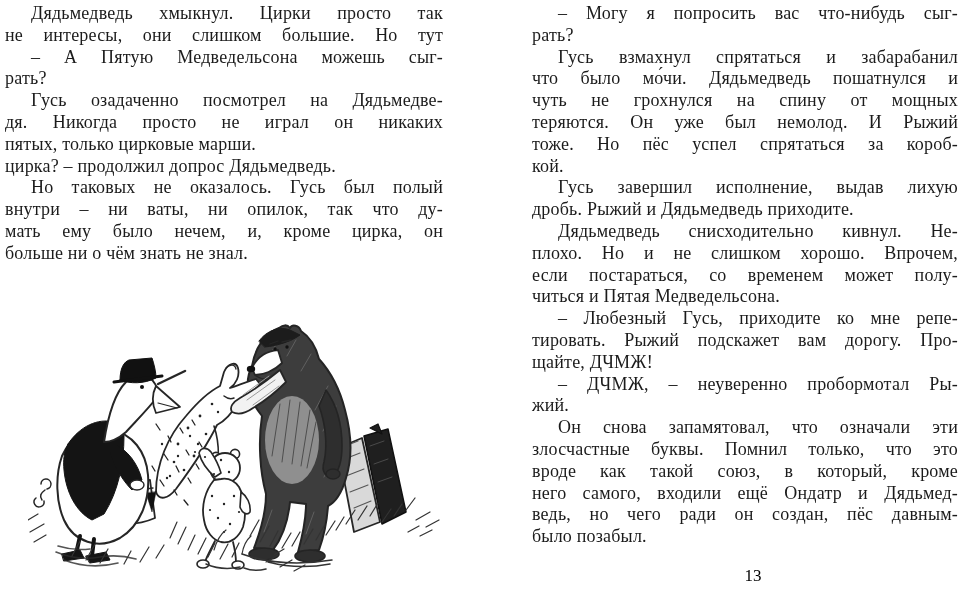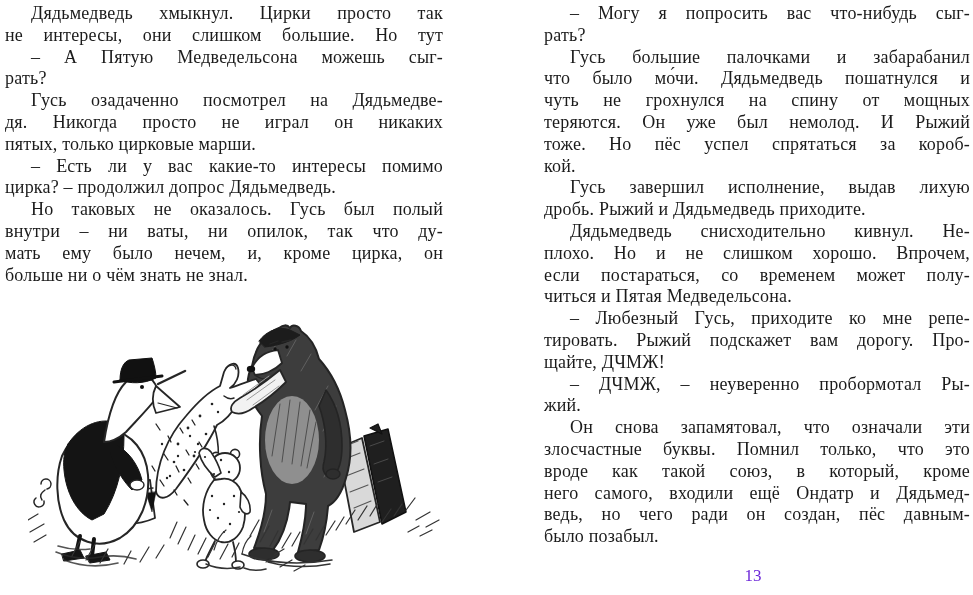--- a/index.html
+++ b/index.html
@@ -8,60 +8,59 @@
     background:#ffffff;
     font-family:"Liberation Serif", serif;
   }
   .col{
     position:absolute;top:3px;
     color:#1b1b1b;
     font-size:18px;line-height:21.8px;
     letter-spacing:.2px;
   }
   #leftcol{left:5px;width:438px;}
-  #rightcol{left:544px;width:426px;}
+  #rightcol{left:532px;width:426px;}
   .line{
     text-align:justify;
     text-align-last:justify;
     min-height:21.8px;
     white-space:normal;
   }
   .line.indent{text-indent:26px;}
   .line.para-end{text-align-last:left;}
   .pagenum{
     position:absolute;left:540px;width:426px;top:566px;
-    text-align:center;font-size:17px;color:#6d28d9;
+    text-align:center;font-size:17px;color:#000000;
   }
   .illo{
     position:absolute;left:28px;top:324px;width:418px;height:252px;
   }
   svg{display:block;}
 </style>
 </head>
 <body>
 
 <div class="col" id="leftcol">
     <div class="line indent">Дядьмедведь хмыкнул. Цирки просто так</div>
     <div class="line">не интересы, они слишком большие. Но тут</div>
     <div class="line indent">– А Пятую Медведельсона можешь сыг-</div>
     <div class="line para-end">рать?</div>
     <div class="line indent">Гусь озадаченно посмотрел на Дядьмедве-</div>
     <div class="line">дя. Никогда просто не играл он никаких</div>
     <div class="line para-end">пятых, только цирковые марши.</div>
-    <div class="line indent">– Есть ли у вас какие-то интересы помимо</div>
     <div class="line para-end">цирка? – продолжил допрос Дядьмедведь.</div>
     <div class="line indent">Но таковых не оказалось. Гусь был полый</div>
     <div class="line">внутри – ни ваты, ни опилок, так что ду-</div>
     <div class="line">мать ему было нечем, и, кроме цирка, он</div>
     <div class="line para-end">больше ни о чём знать не знал.</div>
   </div>
 <div class="col" id="rightcol">
     <div class="line indent">– Могу я попросить вас что-нибудь сыг-</div>
     <div class="line para-end">рать?</div>
-    <div class="line indent">Гусь большие палочками и забарабанил</div>
+    <div class="line indent">Гусь взмахнул спрятаться и забарабанил</div>
     <div class="line">что было мо́чи. Дядьмедведь пошатнулся и</div>
     <div class="line">чуть не грохнулся на спину от мощных</div>
     <div class="line">теряются. Он уже был немолод. И Рыжий</div>
     <div class="line">тоже. Но пёс успел спрятаться за короб-</div>
     <div class="line para-end">кой.</div>
     <div class="line indent">Гусь завершил исполнение, выдав лихую</div>
     <div class="line para-end">дробь. Рыжий и Дядьмедведь приходите.</div>
     <div class="line indent">Дядьмедведь снисходительно кивнул. Не-</div>
     <div class="line">плохо. Но и не слишком хорошо. Впрочем,</div>
     <div class="line">если постараться, со временем может полу-</div>

